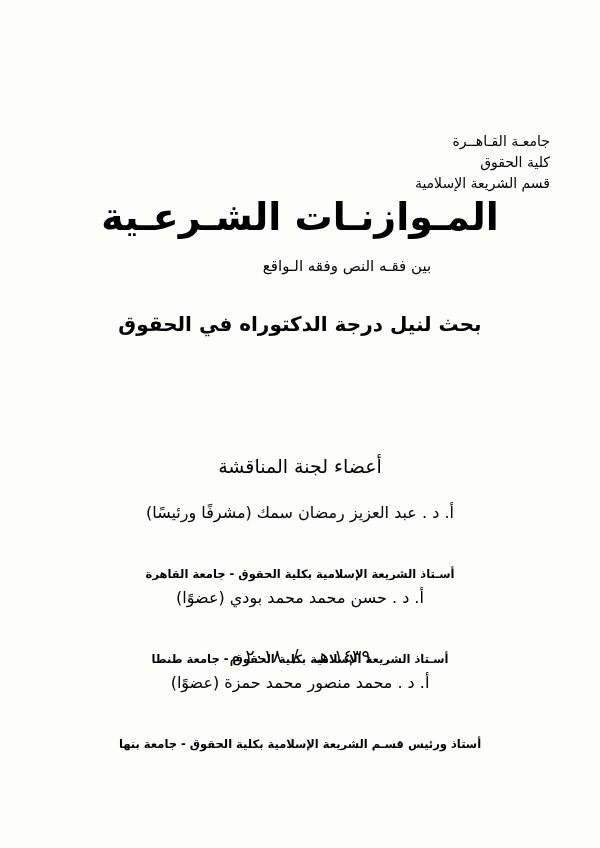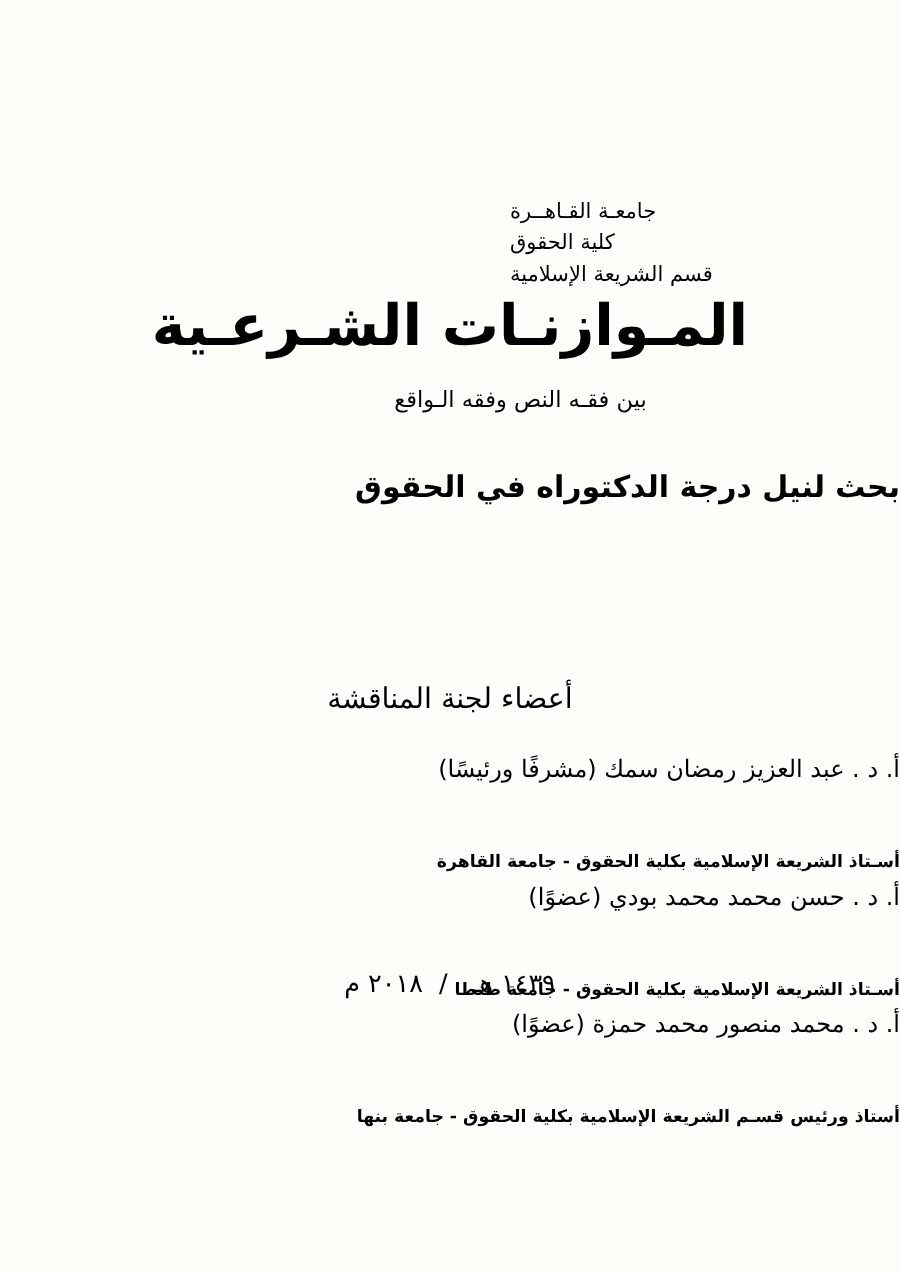--- a/index.html
+++ b/index.html
@@ -15,21 +15,21 @@
     color: #000;
     font-family: "DejaVu Sans", sans-serif;
     direction: rtl;
     overflow: hidden;
   }
   .header-block {
     position: absolute;
     top: 131px;
     right: 50px;
     width: 210px;
-    text-align: left;
+    text-align: right;
     font-size: 14px;
     line-height: 21px;
   }
   .main-title {
     position: absolute;
     top: 190px;
     right: 0;
     width: 600px;
     margin: 0;
     text-align: center;
@@ -44,21 +44,21 @@
     width: 506px;
     text-align: center;
     font-size: 15px;
     line-height: 36px;
   }
   .degree-line {
     position: absolute;
     top: 308px;
     right: 0;
     width: 600px;
-    text-align: right;
+    text-align: center;
     font-size: 20px;
     font-weight: bold;
     line-height: 32px;
   }
   .presented-block {
     position: absolute;
     top: 364px;
     right: 0;
     width: 600px;
     text-align: center;
@@ -73,21 +73,20 @@
     width: 600px;
     text-align: center;
   }
   .committee-heading {
     font-size: 19px;
     line-height: 27px;
     margin-bottom: 22px;
   }
   .member {
     margin-bottom: 5px;
-    text-align: right;
   }
   .member-name {
     font-size: 16px;
     line-height: 22px;
   }
   .member-affiliation {
     font-size: 11.5px;
     font-weight: bold;
     line-height: 16px;
     margin-top: 42px;

